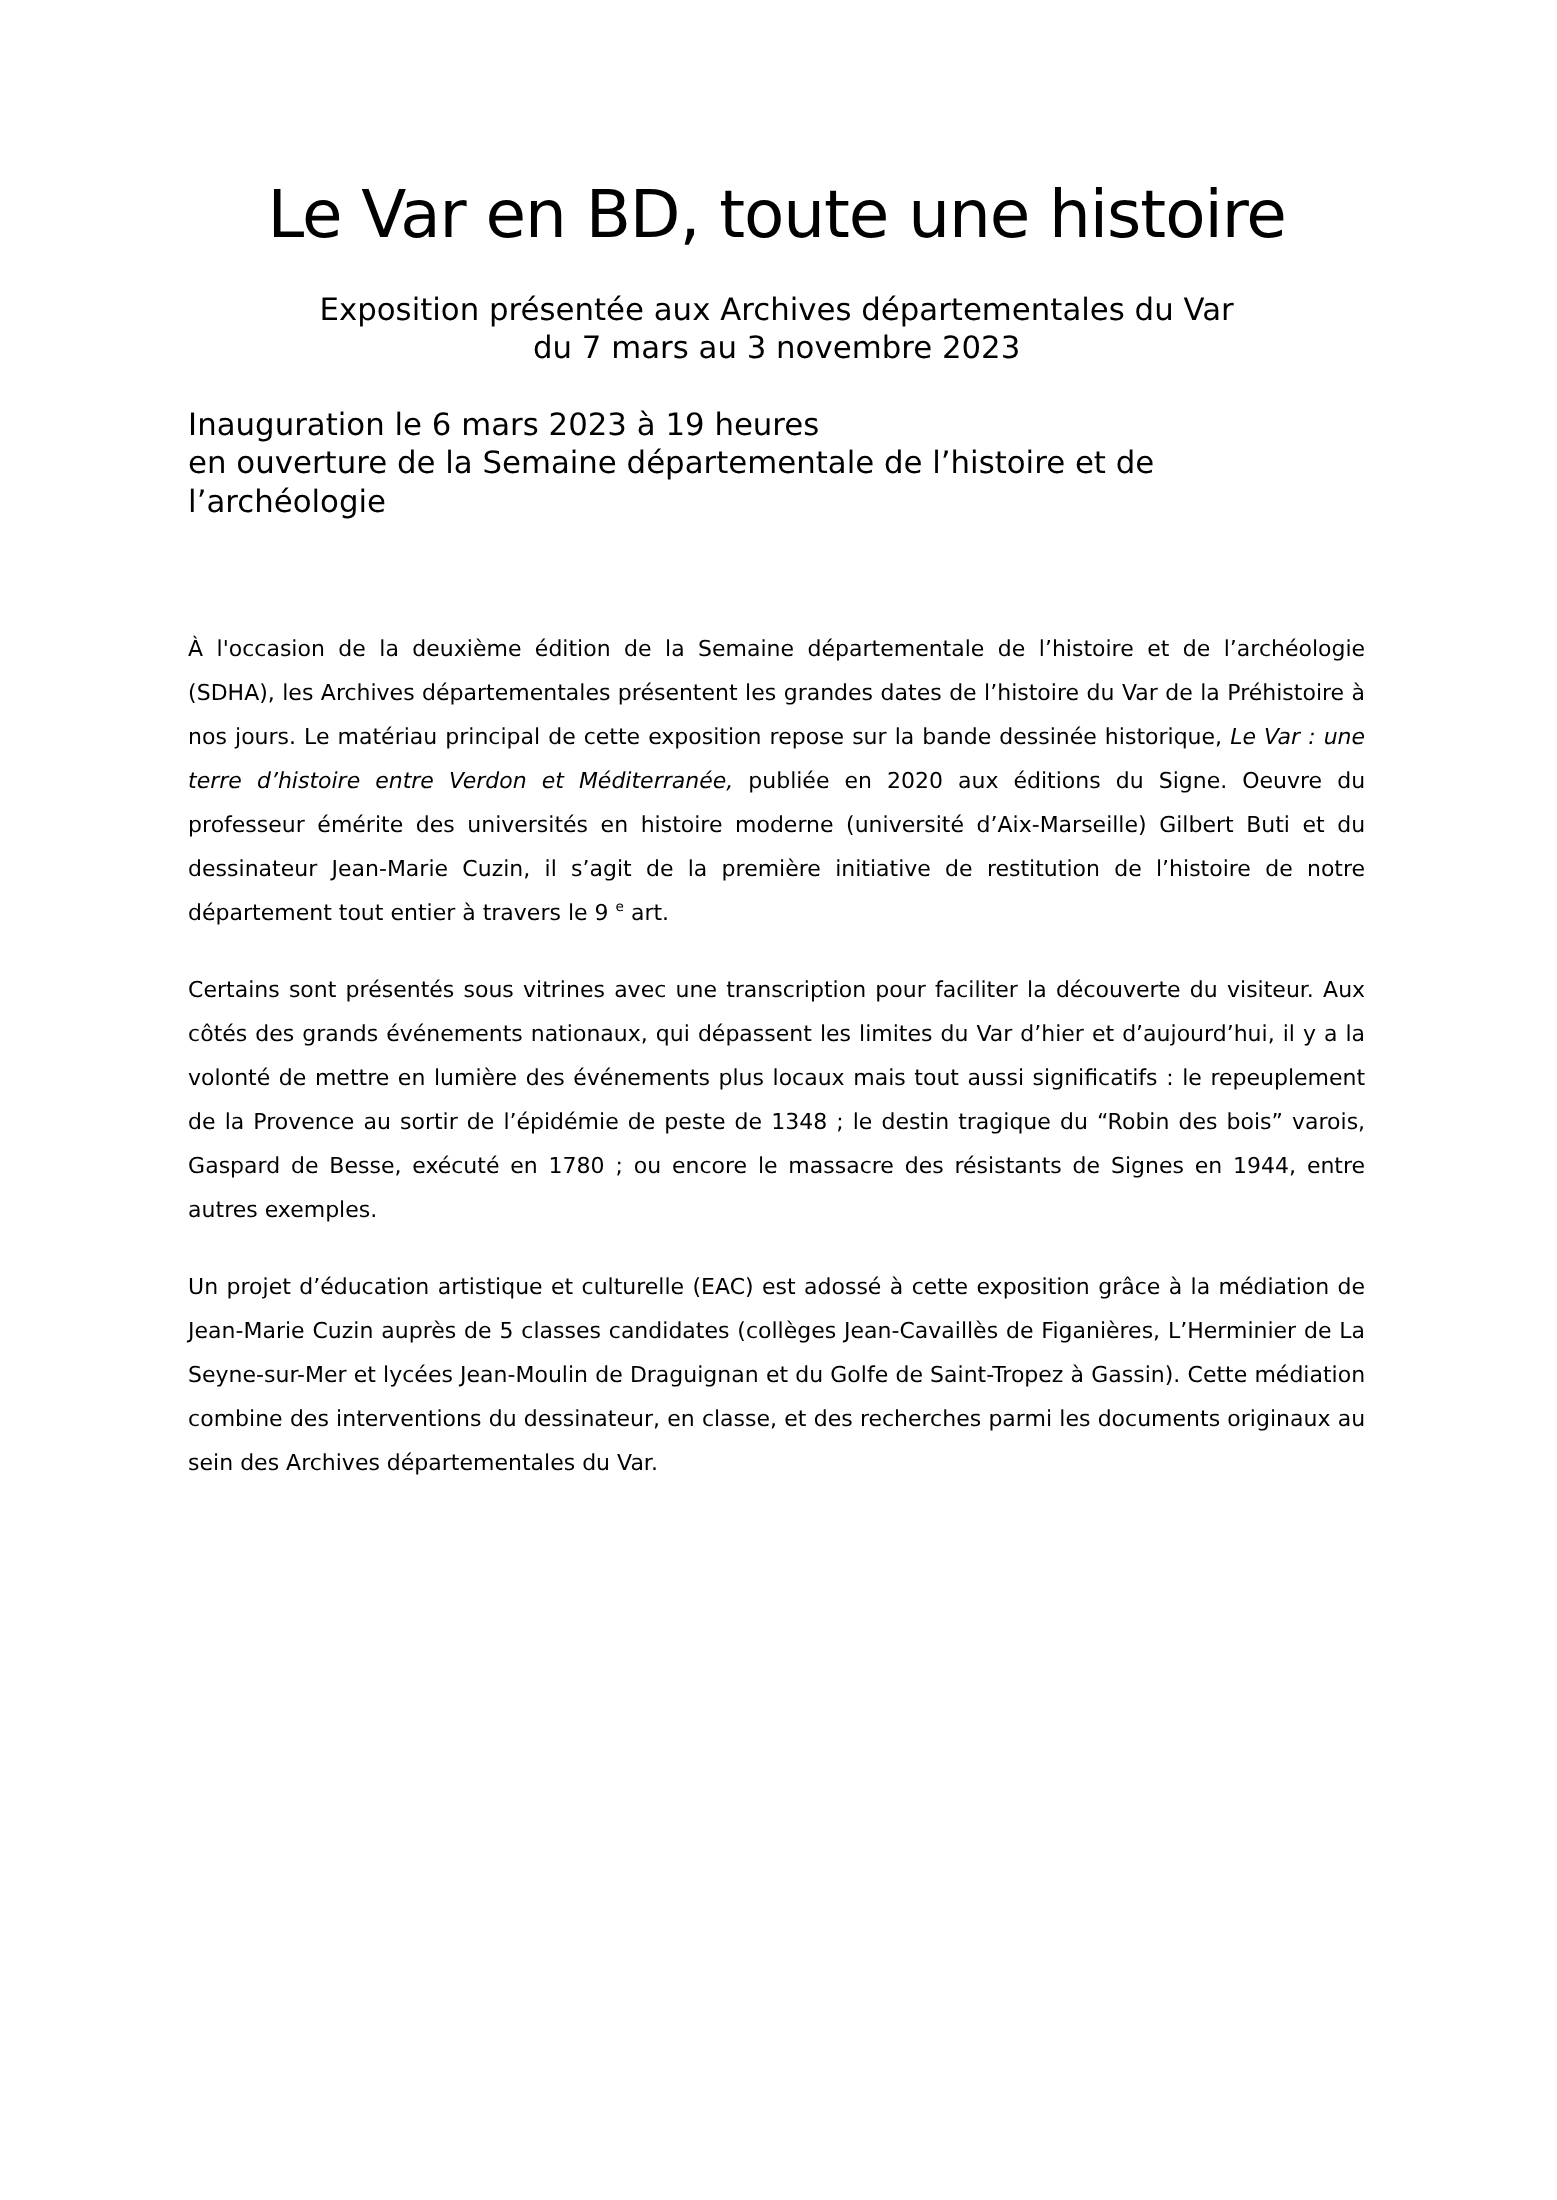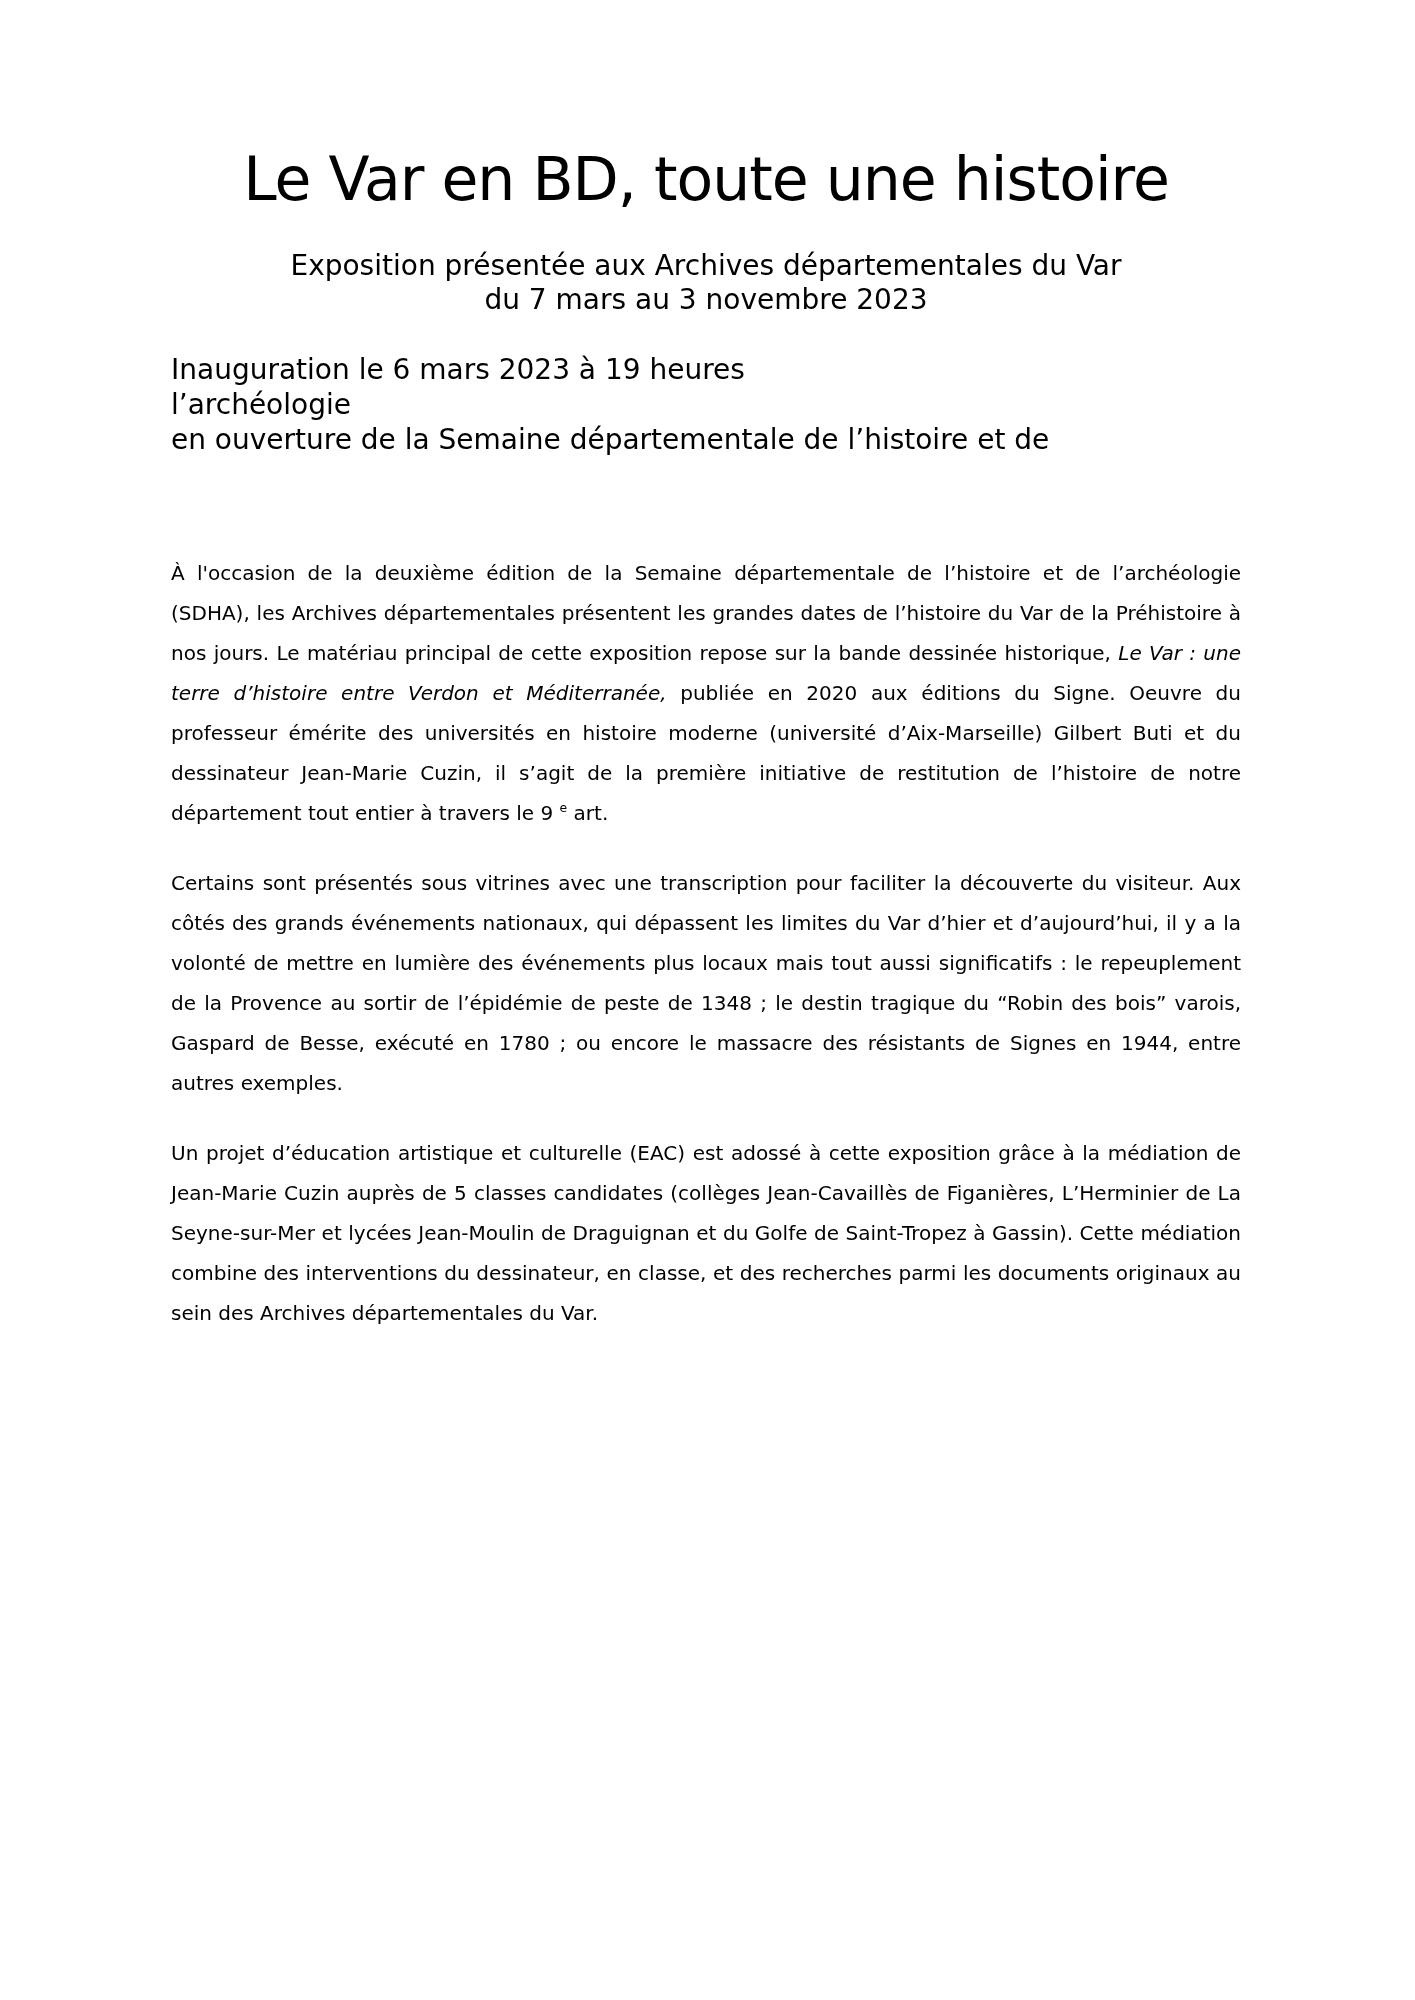--- a/index.html
+++ b/index.html
@@ -11,21 +11,21 @@
     width: 1415px;
     height: 2000px;
     font-family: "DejaVu Sans", sans-serif;
     color: #000000;
     overflow: hidden;
   }
   .page {
     box-sizing: border-box;
     width: 1415px;
     height: 2000px;
-    padding: 0 174px 0 171px;
+    padding: 16px 174px 0 171px;
   }
   .doc-title {
     margin: 0;
     padding-top: 148px;
     font-size: 60px;
     font-weight: normal;
     line-height: 1.05;
     text-align: center;
     letter-spacing: -1px;
     white-space: nowrap;
@@ -67,22 +67,22 @@
 
   <h1 class="doc-title">Le Var en BD, toute une histoire</h1>
 
   <div class="subtitle-block">
     <div>Exposition présentée aux Archives départementales du Var</div>
     <div>du 7 mars au 3 novembre 2023</div>
   </div>
 
   <div class="event-block">
     <div>Inauguration le 6 mars 2023 à 19 heures</div>
+    <div>en ouverture de la Semaine départementale de l’histoire et de</div>
     <div>l’archéologie</div>
-    <div>en ouverture de la Semaine départementale de l’histoire et de</div>
   </div>
 
   <div class="body-block">
 
     <p>
       <span>À l'occasion de la deuxième édition de la Semaine départementale de l’histoire et de l’archéologie (SDHA), les Archives départementales présentent les grandes dates de l’histoire du Var de la Préhistoire à nos jours. Le matériau principal de cette exposition repose sur la bande dessinée historique, </span>
       <span class="italic">Le Var : une terre d’histoire entre Verdon et Méditerranée,</span>
       <span> publiée en 2020 aux éditions du Signe. Oeuvre du professeur émérite des universités en histoire moderne (université d’Aix-Marseille) Gilbert Buti et du dessinateur Jean-Marie Cuzin, il s’agit de la première initiative de restitution de l’histoire de notre département tout entier à travers le 9</span>
       <span class="sup">e</span>
       <span> art.</span>

